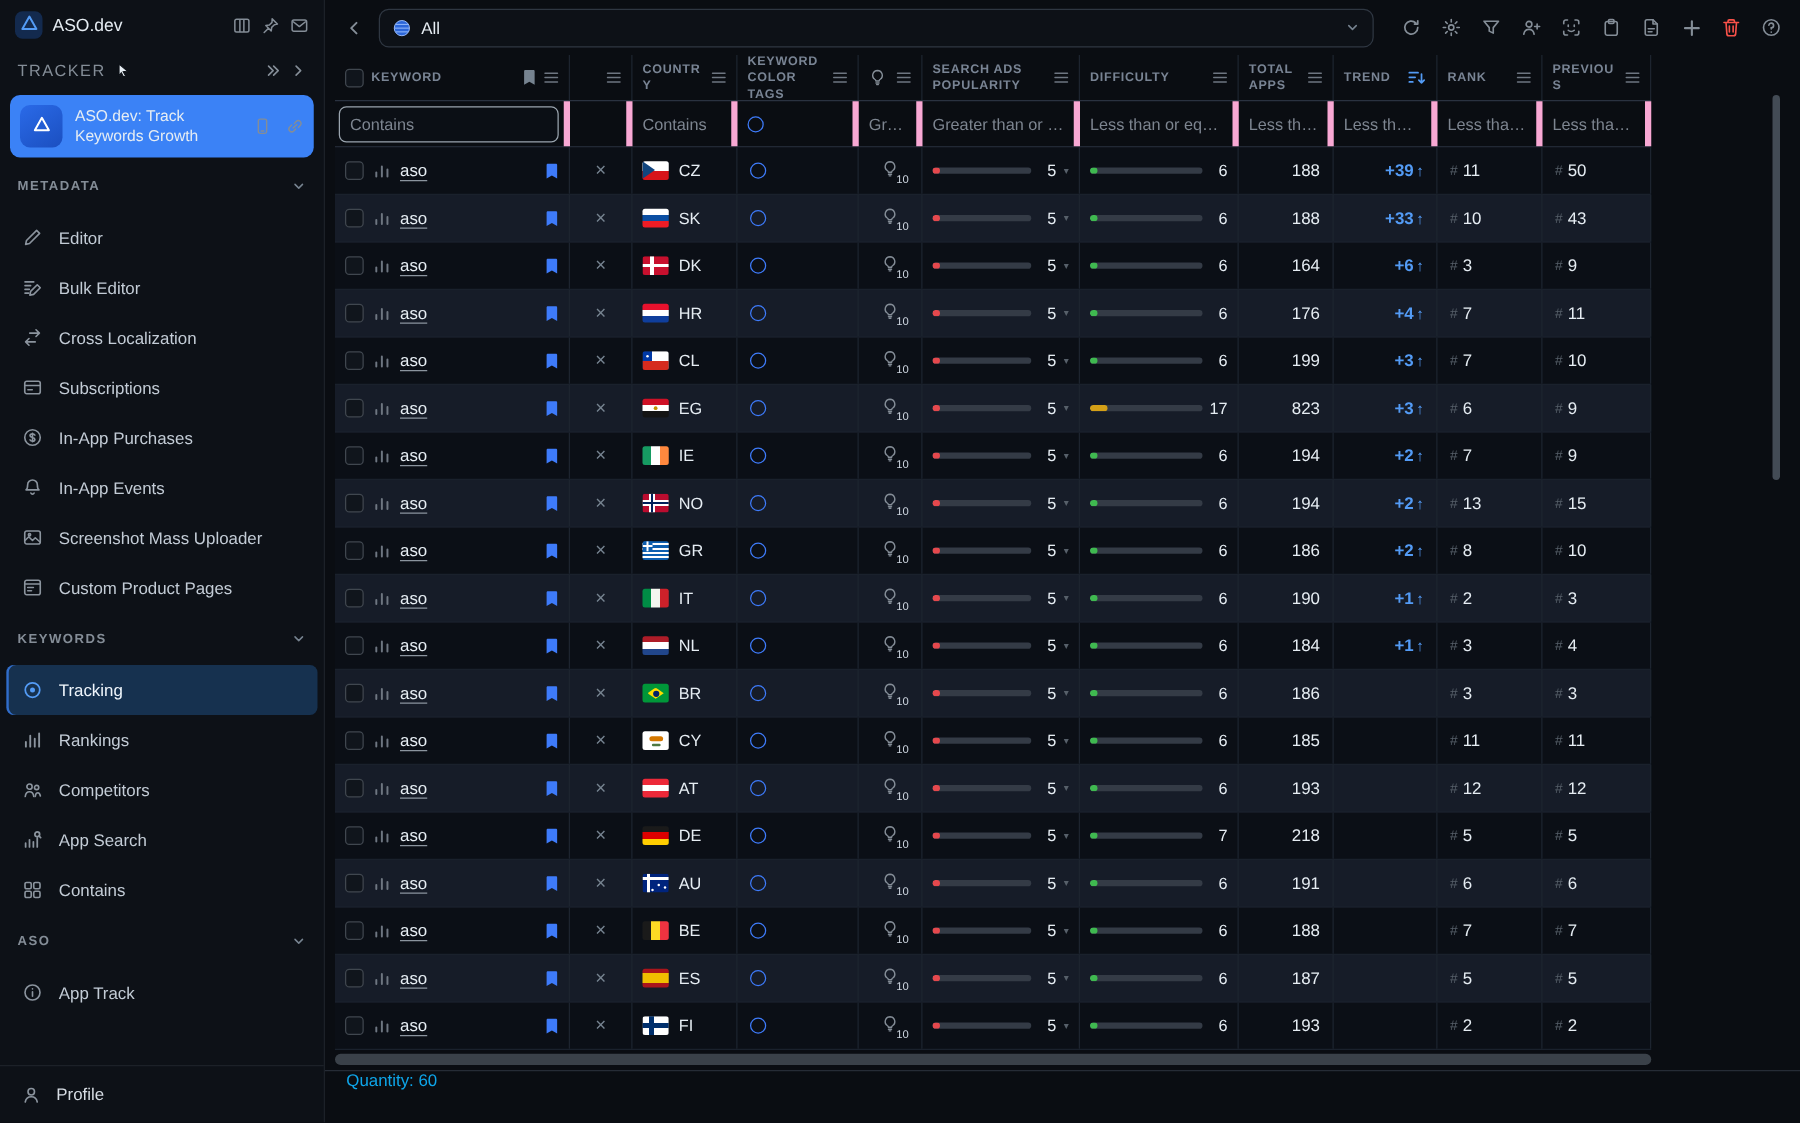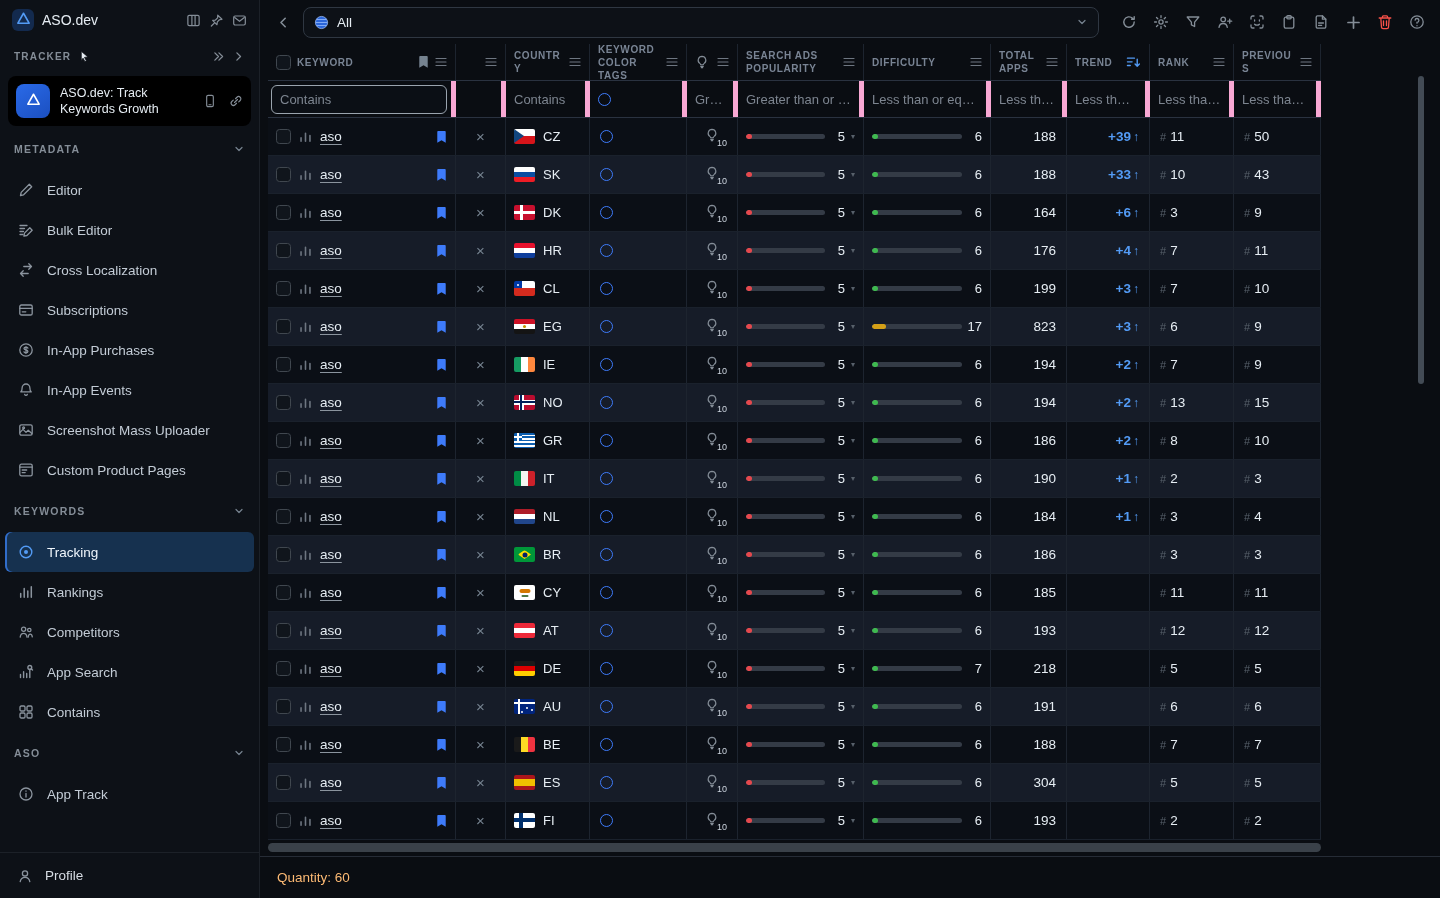--- a/index.html
+++ b/index.html
@@ -9,22 +9,22 @@
   .app{display:flex;height:100%}
 
   
   .sidebar{width:260px;min-width:260px;background:#0d1117;border-right:1px solid #1c2128;display:flex;flex-direction:column}
   .side-header{height:40px;display:flex;align-items:center;gap:8px;padding:0 12px}
   .brand-logo{width:22px;height:22px;border-radius:6px;background:#132a4e;display:grid;place-items:center}
   .brand-logo svg path{stroke:#539bf5}
   .brand-name{font-size:14px;font-weight:400;color:#e6edf3}
   .s-icon{display:inline-flex;align-items:center;justify-content:center;color:#848d97}
   .tracker-row{height:32px;display:flex;align-items:center;gap:7px;padding:0 14px}
-  .tracker-label{font-size:10px;letter-spacing:1.2px;color:#848d97;font-weight:700}
-  .app-card{margin:4px 8px 2px;padding:8px 8px;border-radius:8px;background:#000000;display:flex;align-items:center;gap:10px}
+  .tracker-label{font-size:13px;letter-spacing:1.2px;color:#848d97;font-weight:400}
+  .app-card{margin:4px 8px 2px;padding:8px 8px;border-radius:8px;background:#3b82f6;display:flex;align-items:center;gap:10px}
   .app-logo{width:34px;height:34px;min-width:34px;border-radius:8px;background:linear-gradient(145deg,#2a6ae8,#1b4fc0);display:grid;place-items:center}
   .app-name{flex:1;font-size:12.5px;line-height:1.3;color:#e6edf3}
   .app-card .s-icon{margin-left:2px}
   .sidebar-nav{flex:1;overflow:hidden}
   .section-label{height:42px;display:flex;align-items:center;padding:0 14px;font-size:10.5px;letter-spacing:1.2px;color:#848d97;font-weight:600}
   .sec-chev{margin-left:auto;color:#768390;display:inline-flex}
   .nav-item{height:40px;display:flex;align-items:center;gap:12px;padding:0 12px;margin:0 5px;border-radius:6px;color:#c3ccd6;cursor:default}
   .nav-icon{width:18px;display:inline-flex;justify-content:center;color:#8b949e}
   .nav-label{font-size:13.5px}
   .nav-item.active{background:#16314f;box-shadow:inset 2px 0 0 #316dca;color:#f0f6fc}
@@ -83,21 +83,21 @@
   .diff-fill.warn{background:#d4a017}
   .val{min-width:14px;text-align:right;color:#e6edf3;font-size:13px}
   .caret{font-size:8px;color:#57606a}
   .cell.c-total{justify-content:flex-end;padding:0 10px;color:#e6edf3;font-size:13.5px}
   .cell.c-trend{justify-content:flex-end;padding:0 10px;color:#539bf5;font-size:13.5px;font-weight:600}
   .trend-arrow{margin-left:2px;font-size:12px}
   .cell.c-rank,.cell.c-prev{gap:4px;padding:0 10px;color:#e6edf3;font-size:13.5px}
   .hash{color:#57606a;font-size:11px}
 
   .hscroll{height:9px;margin:3px 0 0;background:#3a4149;border-radius:5px;width:100%}
-  .table-footer{flex:1;border-top:1px solid #262c36;display:flex;align-items:center;padding:0 17px;color:#fdba74;font-size:13.5px;margin-top:4px}
+  .table-footer{flex:1;border-top:1px solid #262c36;display:flex;align-items:flex-start;padding:0 17px;color:#0ea5e9;font-size:13.5px;margin-top:4px}
   .vscroll{position:absolute;right:16px;top:76px;width:6px;height:308px;background:#434b55;border-radius:3px}
 
   
   .flag{width:21px;height:15px;min-width:21px;border-radius:2px;display:inline-block;position:relative;overflow:hidden;background:#333}
   .flag-cz{background:linear-gradient(180deg,#fff 0 50%,#d7141a 50% 100%)}
   .flag-cz::after{content:"";position:absolute;left:0;top:0;width:0;height:0;border-top:7.5px solid transparent;border-bottom:7.5px solid transparent;border-left:10px solid #11457e}
   .flag-sk{background:linear-gradient(180deg,#fff 0 33%,#0b4ea2 33% 66%,#ee1c25 66% 100%)}
   .flag-dk{background-color:#c8102e;background-image:linear-gradient(90deg,transparent 0 6px,#fff 6px 9px,transparent 9px),linear-gradient(180deg,transparent 0 6px,#fff 6px 9px,transparent 9px)}
   .flag-hr{background:linear-gradient(180deg,#e8112d 0 33%,#fff 33% 66%,#0f3e9c 66% 100%)}
   .flag-cl{background-image:linear-gradient(180deg,transparent 0 50%,#d52b1e 50% 100%),linear-gradient(90deg,#0039a6 0 8px,#fff 8px 100%)}
@@ -1698,21 +1698,21 @@
       <span class="val">5</span>
       <span class="caret">▾</span>
     </div>
     <div class="cell c-diff">
       <span class="track">
                 <span class="fill diff-fill ok" style="width: 6px;"></span>
               </span>
       <span class="val">6</span>
     </div>
     <div class="cell c-total">
-              <span>304</span>
+              <span>187</span>
             </div>
     <div class="cell c-trend">
       <span></span>
       <span class="trend-arrow"></span>
     </div>
     <div class="cell c-rank">
               <span class="hash">#</span>
               <span>5</span>
             </div>
     <div class="cell c-prev">

